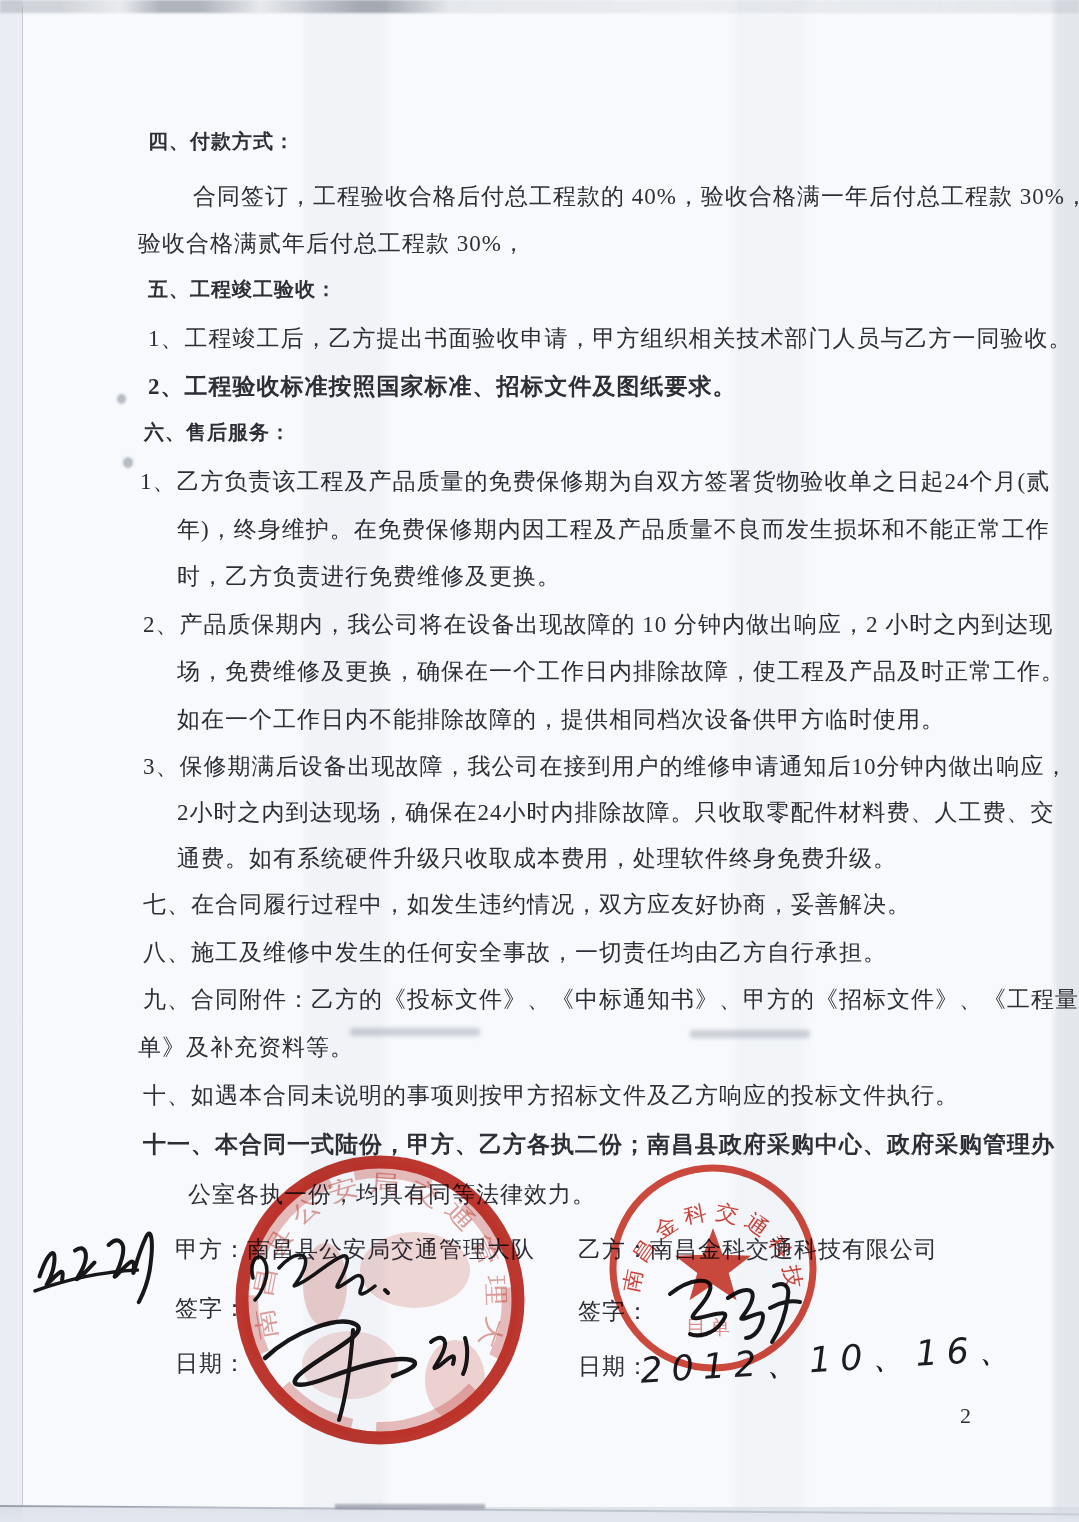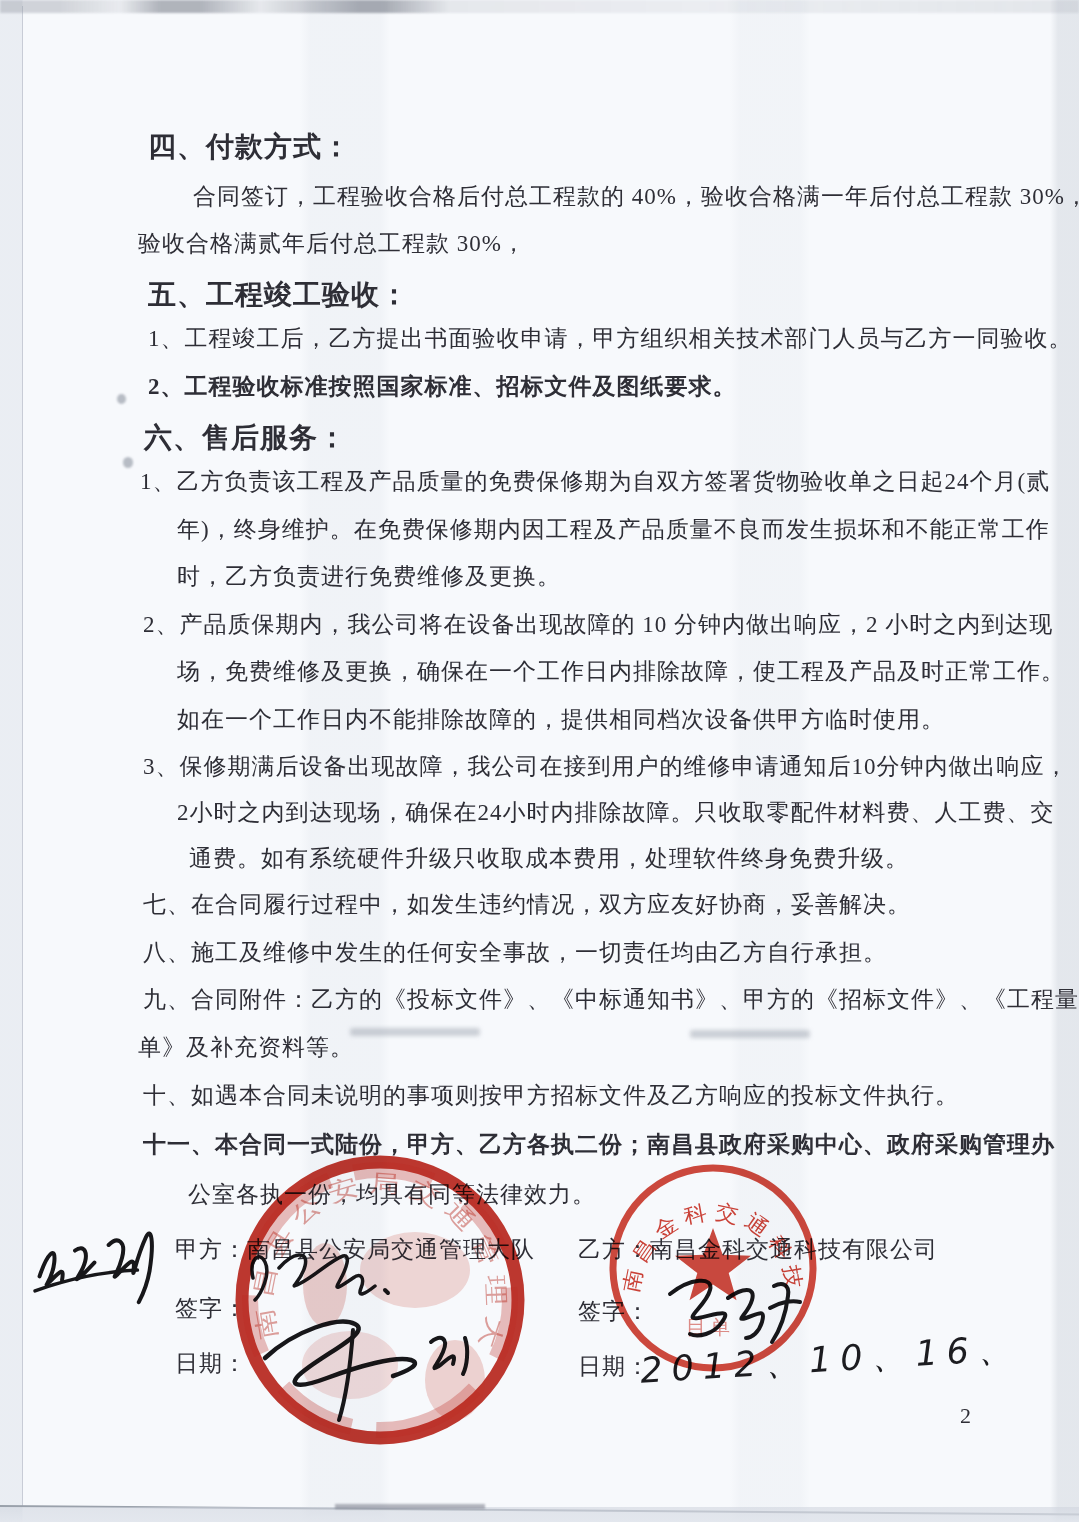--- a/index.html
+++ b/index.html
@@ -29,21 +29,21 @@
   .dot-smudge{border-radius:50%;background:rgba(120,128,142,.5);filter:blur(1px);}
   .gray-blur{background:rgba(120,128,142,.35);filter:blur(2px);border-radius:3px;}
   .bottom-line{left:-4px;top:1505px;width:1090px;height:2px;background:#9aa1ab;
     transform:rotate(0.45deg);transform-origin:left center;}
   .bottom-shade{left:0;top:1507px;width:1079px;height:15px;
     background:linear-gradient(180deg, rgba(205,210,220,.55), rgba(225,229,236,.9));}
   .bottom-smudge{left:335px;top:1504px;width:150px;height:5px;background:rgba(90,96,110,.45);filter:blur(1px);}
 
   
   .ln{position:absolute;z-index:3;font-size:23px;letter-spacing:1px;white-space:nowrap;}
-  .hd{font-weight:bold;font-size:28px;}
+  .hd{font-weight:bold;font-size:20px;}
 
   
   .hw{position:absolute;z-index:4;}
   .hw path{fill:none;stroke:#17171a;stroke-linecap:round;stroke-linejoin:round;}
   .hw-date{position:absolute;z-index:4;font-family:"DejaVu Sans",sans-serif;font-style:italic;
     font-size:35px;color:#1c1c20;letter-spacing:9px;transform:rotate(-3.5deg);white-space:nowrap;}
 
   
   .seal{position:absolute;z-index:5;mix-blend-mode:multiply;pointer-events:none;}
   .seal text{font-family:"Liberation Serif","DejaVu Serif",serif;}
@@ -73,21 +73,21 @@
   <div class="ln" style="left:148px;top:371px;font-weight:bold;">2、工程验收标准按照国家标准、招标文件及图纸要求。</div>
   <div class="ln hd" style="left:144px;top:419px;">六、售后服务：</div>
   <div class="ln" style="left:140px;top:466px;">1、乙方负责该工程及产品质量的免费保修期为自双方签署货物验收单之日起24个月(贰</div>
   <div class="ln" style="left:177px;top:514px;">年)，终身维护。在免费保修期内因工程及产品质量不良而发生损坏和不能正常工作</div>
   <div class="ln" style="left:177px;top:561px;">时，乙方负责进行免费维修及更换。</div>
   <div class="ln" style="left:143px;top:609px;">2、产品质保期内，我公司将在设备出现故障的 10 分钟内做出响应，2 小时之内到达现</div>
   <div class="ln" style="left:177px;top:656px;">场，免费维修及更换，确保在一个工作日内排除故障，使工程及产品及时正常工作。</div>
   <div class="ln" style="left:177px;top:704px;">如在一个工作日内不能排除故障的，提供相同档次设备供甲方临时使用。</div>
   <div class="ln" style="left:143px;top:751px;">3、保修期满后设备出现故障，我公司在接到用户的维修申请通知后10分钟内做出响应，</div>
   <div class="ln" style="left:177px;top:797px;">2小时之内到达现场，确保在24小时内排除故障。只收取零配件材料费、人工费、交</div>
-  <div class="ln" style="left:177px;top:843px;margin-left:12px;">通费。如有系统硬件升级只收取成本费用，处理软件终身免费升级。</div>
+  <div class="ln" style="left:177px;top:843px;">通费。如有系统硬件升级只收取成本费用，处理软件终身免费升级。</div>
   <div class="ln" style="left:143px;top:889px;">七、在合同履行过程中，如发生违约情况，双方应友好协商，妥善解决。</div>
   <div class="ln" style="left:143px;top:937px;">八、施工及维修中发生的任何安全事故，一切责任均由乙方自行承担。</div>
   <div class="ln" style="left:143px;top:984px;">九、合同附件：乙方的《投标文件》、《中标通知书》、甲方的《招标文件》、《工程量清</div>
   <div class="ln" style="left:138px;top:1032px;text-align:right;">单》及补充资料等。</div>
   <div class="ln" style="left:143px;top:1080px;">十、如遇本合同未说明的事项则按甲方招标文件及乙方响应的投标文件执行。</div>
   <div class="ln" style="left:143px;top:1129px;font-weight:bold;">十一、本合同一式陆份，甲方、乙方各执二份；南昌县政府采购中心、政府采购管理办</div>
   <div class="ln" style="left:188px;top:1179px;">公室各执一份，均具有同等法律效力。</div>
 
   <div class="ln" style="left:175px;top:1234px;">甲方：南昌县公安局交通管理大队</div>
   <div class="ln" style="left:578px;top:1234px;">乙方：南昌金科交通科技有限公司</div>

